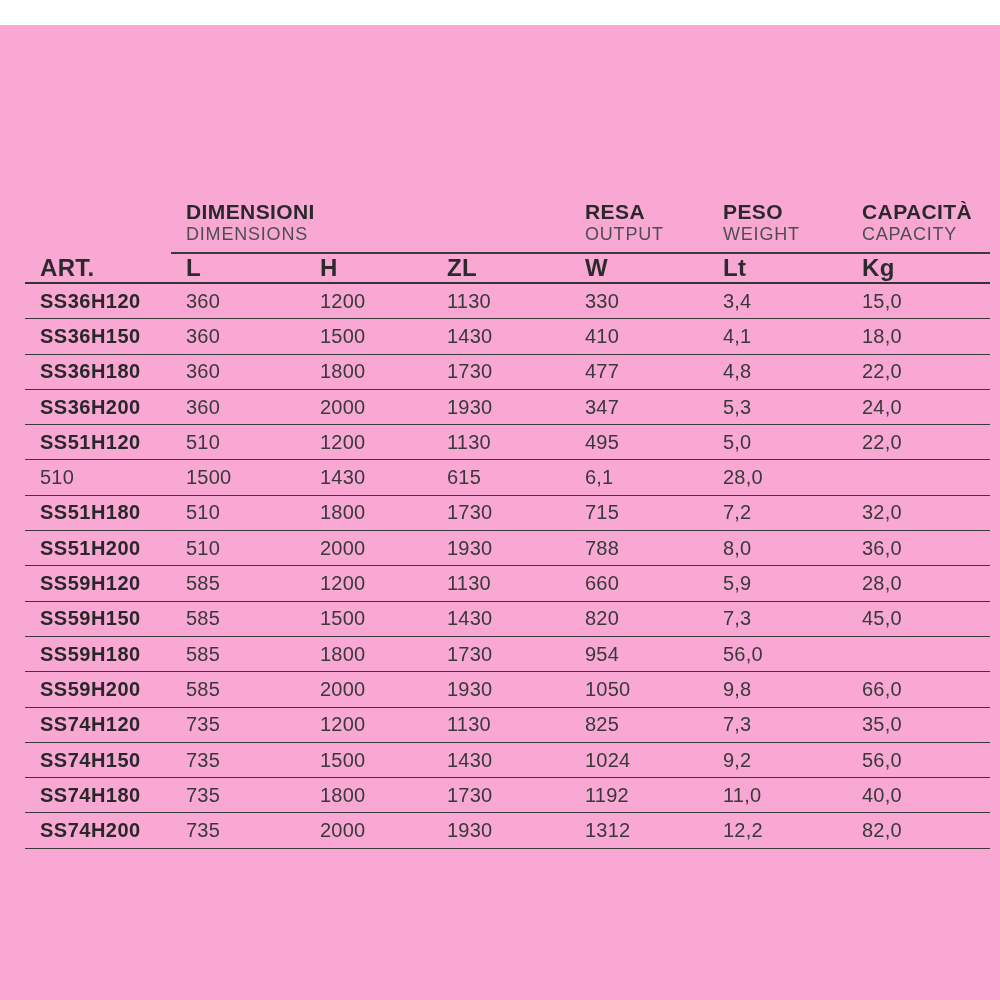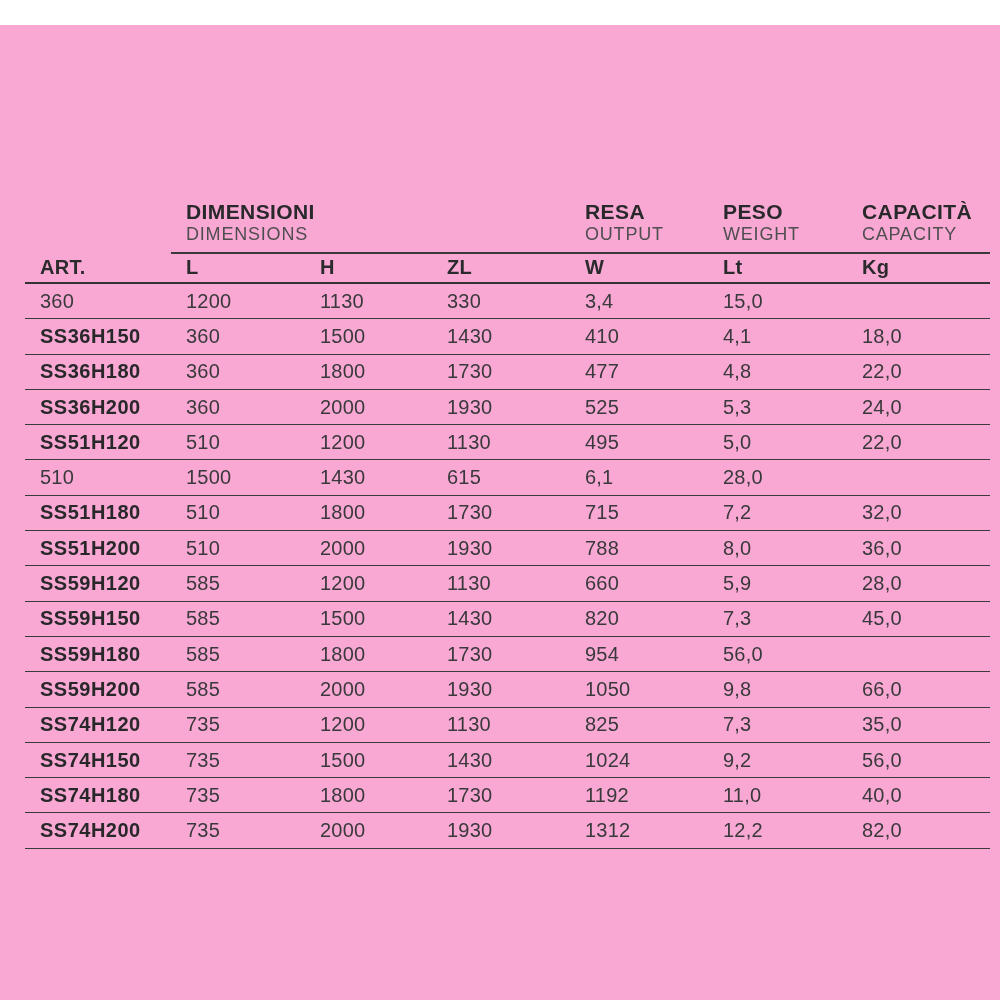--- a/index.html
+++ b/index.html
@@ -63,21 +63,21 @@
   .cols-row {
     display: grid;
     grid-template-columns: 146px 134px 127px 138px 138px 139px 143px;
     height: 29px;
     border-bottom: 2px solid #333335;
   }
   .col-cell {
     padding-left: 15px;
     display: flex;
     align-items: center;
-    font-size: 20px;
+    font-size: 24px;
     font-weight: 700;
     letter-spacing: 0.3px;
     color: #2b2b2d;
   }
   
   .tr {
     display: grid;
     grid-template-columns: 146px 134px 127px 138px 138px 139px 143px;
     height: 35.3px;
     border-bottom: 1.5px solid #3a3a3c;
@@ -130,20 +130,21 @@
       <div class="col-cell">L</div>
       <div class="col-cell">H</div>
       <div class="col-cell">ZL</div>
       <div class="col-cell">W</div>
       <div class="col-cell">Lt</div>
       <div class="col-cell">Kg</div>
     </div>
 
     <div>
         <div class="tr">
+          <div class="td art">SS36H120</div>
           <div class="td">360</div>
           <div class="td">1200</div>
           <div class="td">1130</div>
           <div class="td">330</div>
           <div class="td">3,4</div>
           <div class="td">15,0</div>
         </div>
         <div class="tr">
           <div class="td art">SS36H150</div>
           <div class="td">360</div>
@@ -160,21 +161,21 @@
           <div class="td">1730</div>
           <div class="td">477</div>
           <div class="td">4,8</div>
           <div class="td">22,0</div>
         </div>
         <div class="tr">
           <div class="td art">SS36H200</div>
           <div class="td">360</div>
           <div class="td">2000</div>
           <div class="td">1930</div>
-          <div class="td">525</div>
+          <div class="td">347</div>
           <div class="td">5,3</div>
           <div class="td">24,0</div>
         </div>
         <div class="tr">
           <div class="td art">SS51H120</div>
           <div class="td">510</div>
           <div class="td">1200</div>
           <div class="td">1130</div>
           <div class="td">495</div>
           <div class="td">5,0</div>

